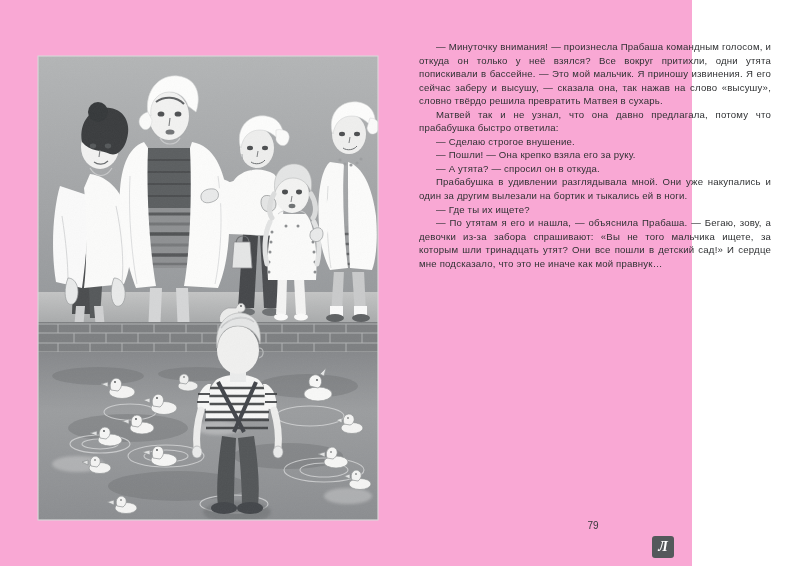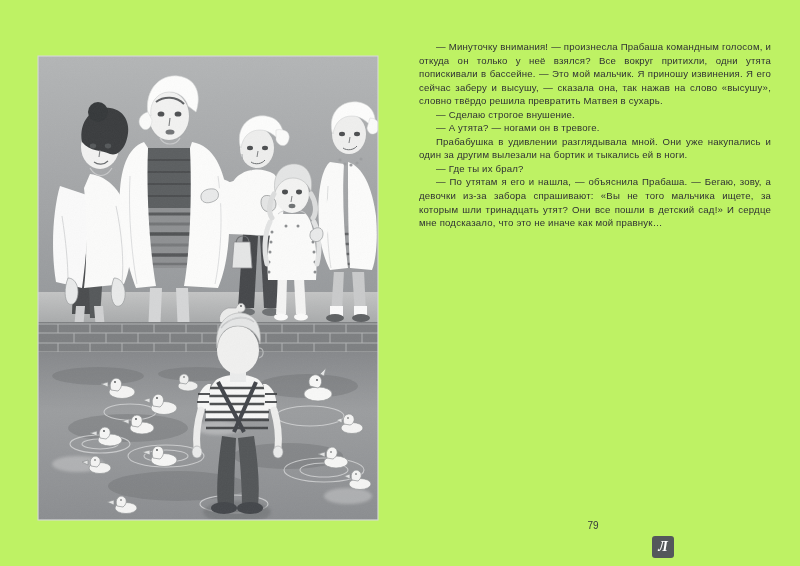--- a/index.html
+++ b/index.html
@@ -8,23 +8,23 @@
     background: #ffffff;
   }
   body {
     width: 800px;
     height: 566px;
     overflow: hidden;
     font-family: "Liberation Sans", sans-serif;
   }
   #page {
     position: relative;
-    width: 800px;
+    width: 692px;
     height: 566px;
-    background: #bef264;
+    background: #f9a8d4;
   }
 
   
   #illustration {
     position: absolute;
     left: 38px;
     top: 56px;
     width: 340px;
     height: 464px;
     overflow: hidden;
@@ -539,24 +539,26 @@
       </g>
 
       <rect x="0" y="0" width="340" height="464" filter="url(#grain)" fill="#6e7173" opacity="0.35"></rect>
 
       <rect x="0" y="0" width="340" height="464" fill="none" stroke="#d5d7d8" stroke-width="1.2"></rect>
     </svg>
   </div>
 
   <div id="text-column">
     <p class="para indent">— Минуточку внимания! — произнесла Прабаша командным голосом, и откуда он только у неё взялся? Все вокруг притихли, одни утята попискивали в бассейне. — Это мой мальчик. Я приношу извинения. Я его сейчас заберу и высушу, — сказала она, так нажав на слово «высушу», словно твёрдо решила превратить Матвея в сухарь.</p>
+    <p class="para indent">Матвей так и не узнал, что она давно предлагала, потому что прабабушка быстро ответила:</p>
     <p class="para indent">— Сделаю строгое внушение.</p>
-    <p class="para indent">— А утята? — ногами он в тревоге.</p>
+    <p class="para indent">— Пошли! — Она крепко взяла его за руку.</p>
+    <p class="para indent">— А утята? — спросил он в откуда.</p>
     <p class="para indent">Прабабушка в удивлении разглядывала мной. Они уже накупались и один за другим вылезали на бортик и тыкались ей в ноги.</p>
-    <p class="para indent">— Где ты их брал?</p>
+    <p class="para indent">— Где ты их ищете?</p>
     <p class="para indent">— По утятам я его и нашла, — объяснила Прабаша. — Бегаю, зову, а девочки из-за забора спрашивают: «Вы не того мальчика ищете, за которым шли тринадцать утят? Они все пошли в детский сад!» И сердце мне подсказало, что это не иначе как мой правнук…</p>
   </div>
 
   <div id="page-number">
     <span>79</span>
   </div>
 
   <div id="watermark">
     <span>Л</span>
   </div>

